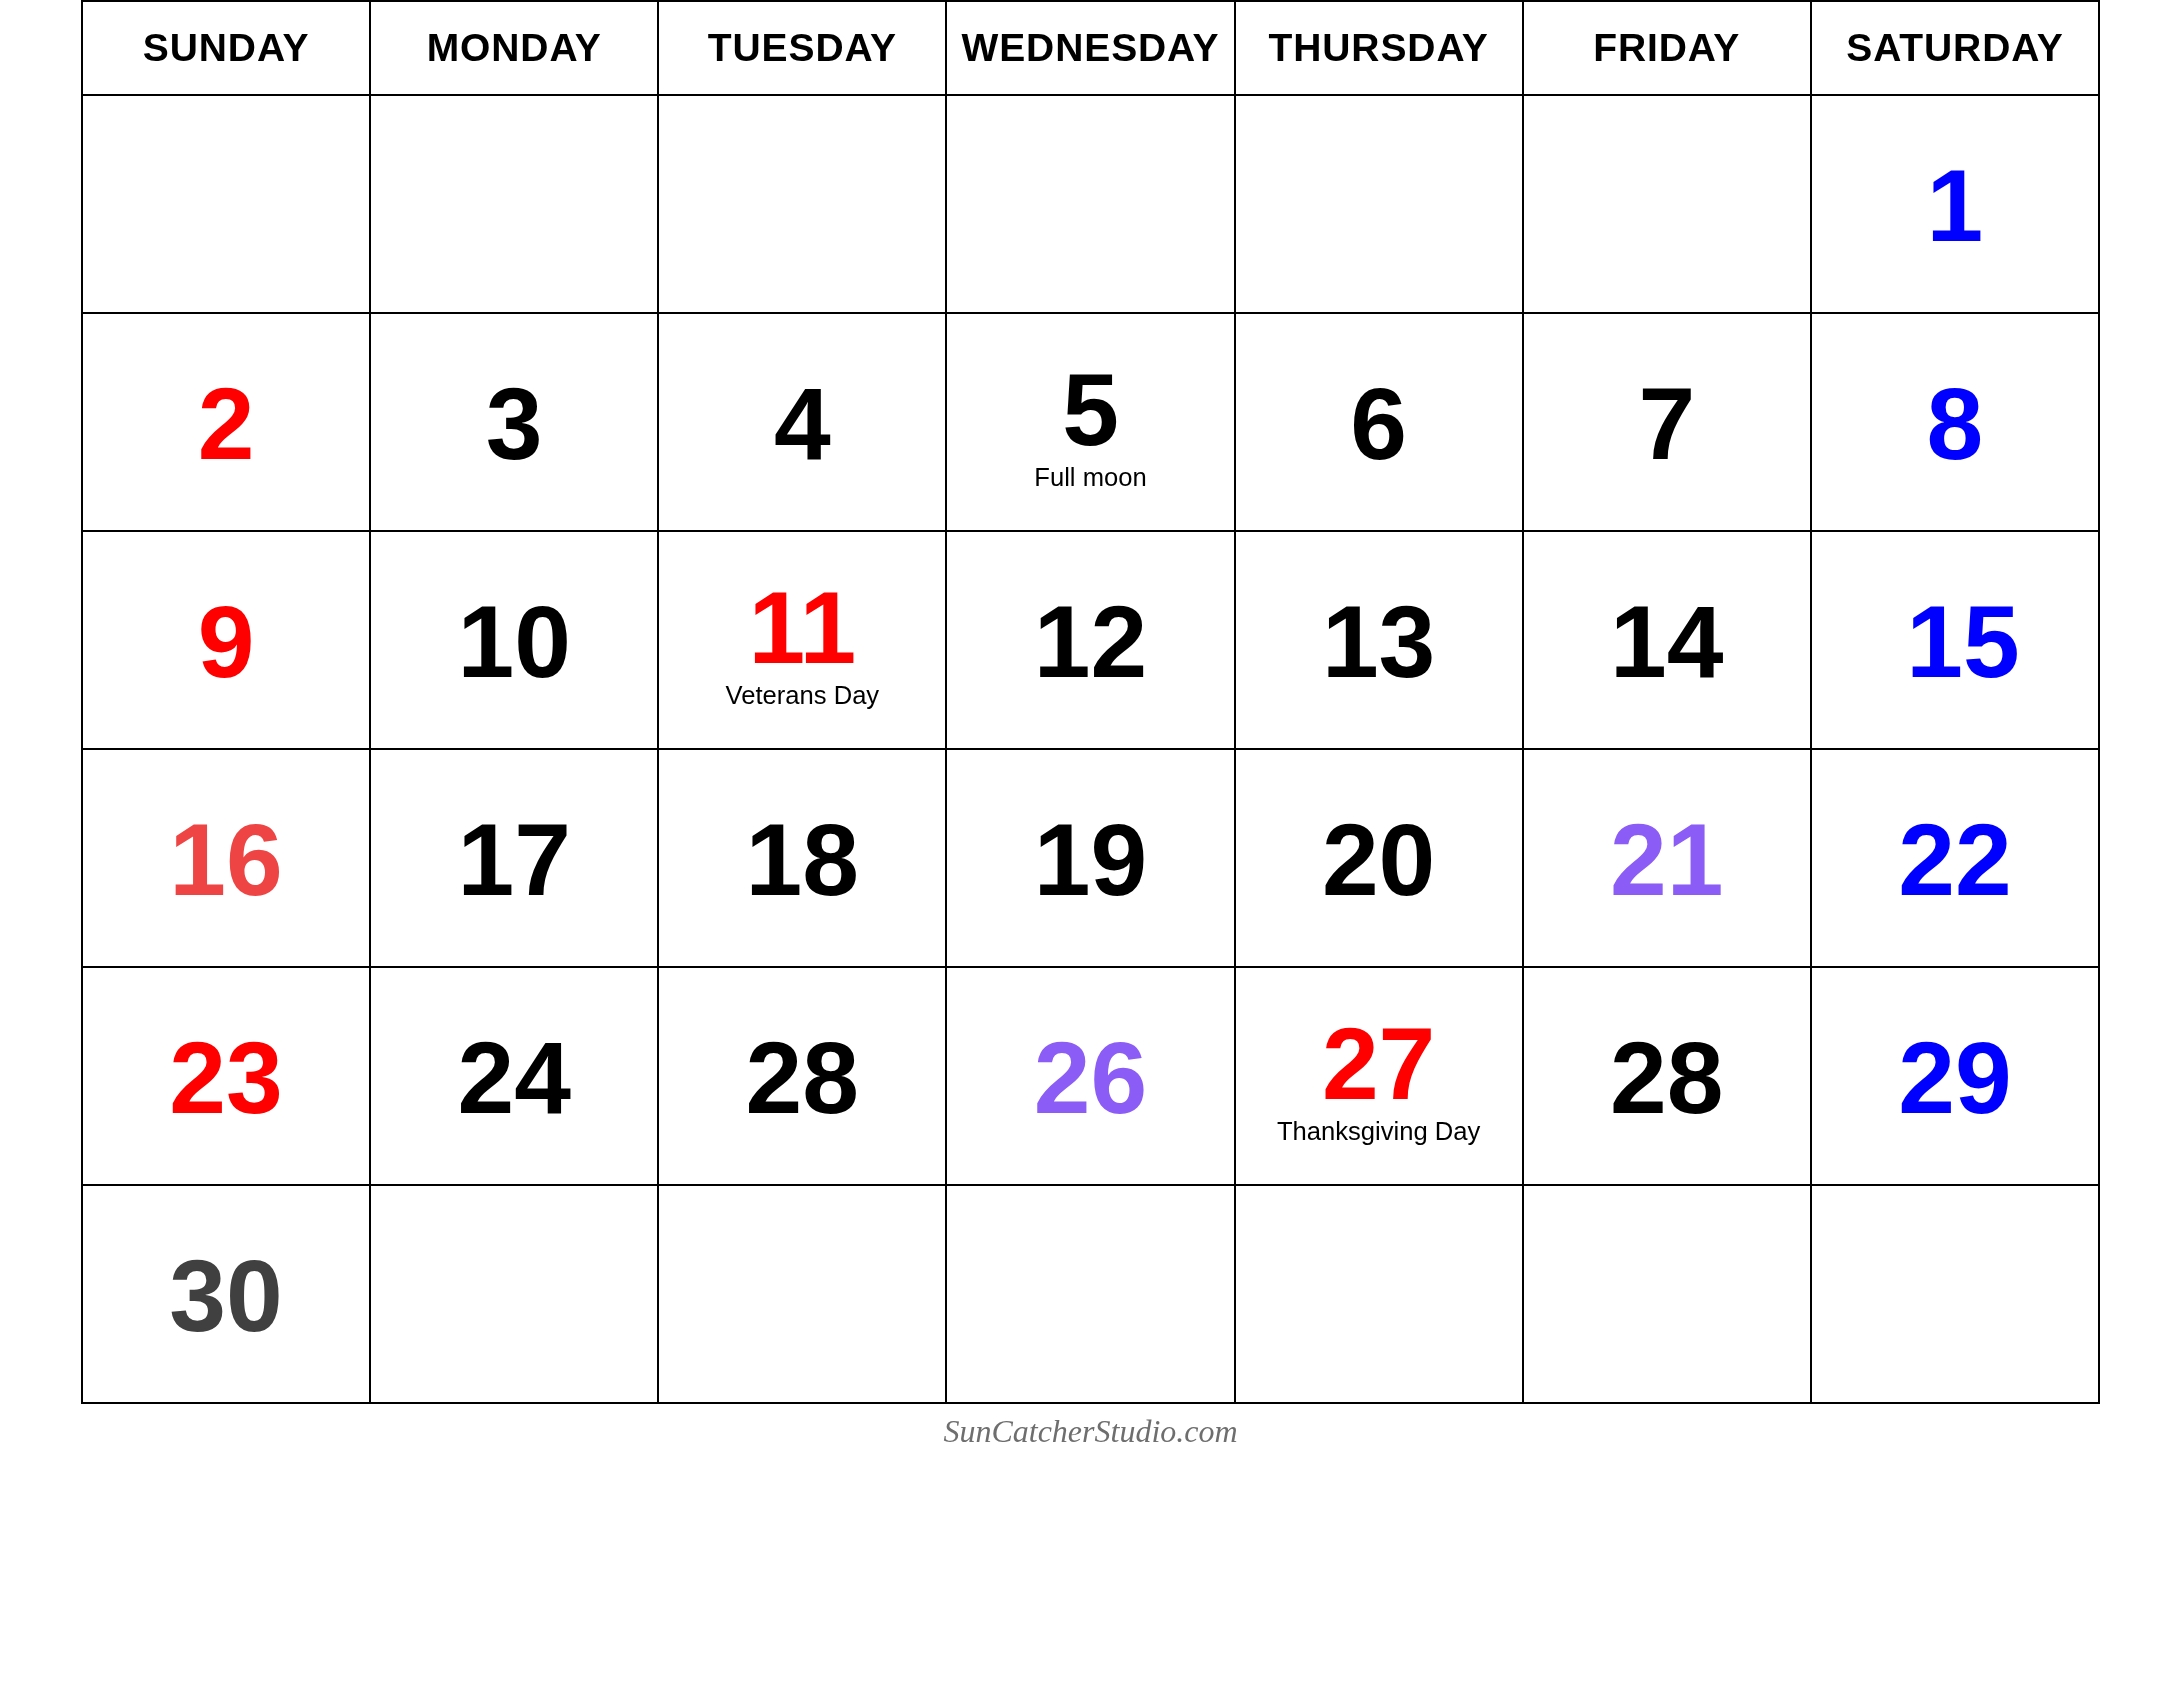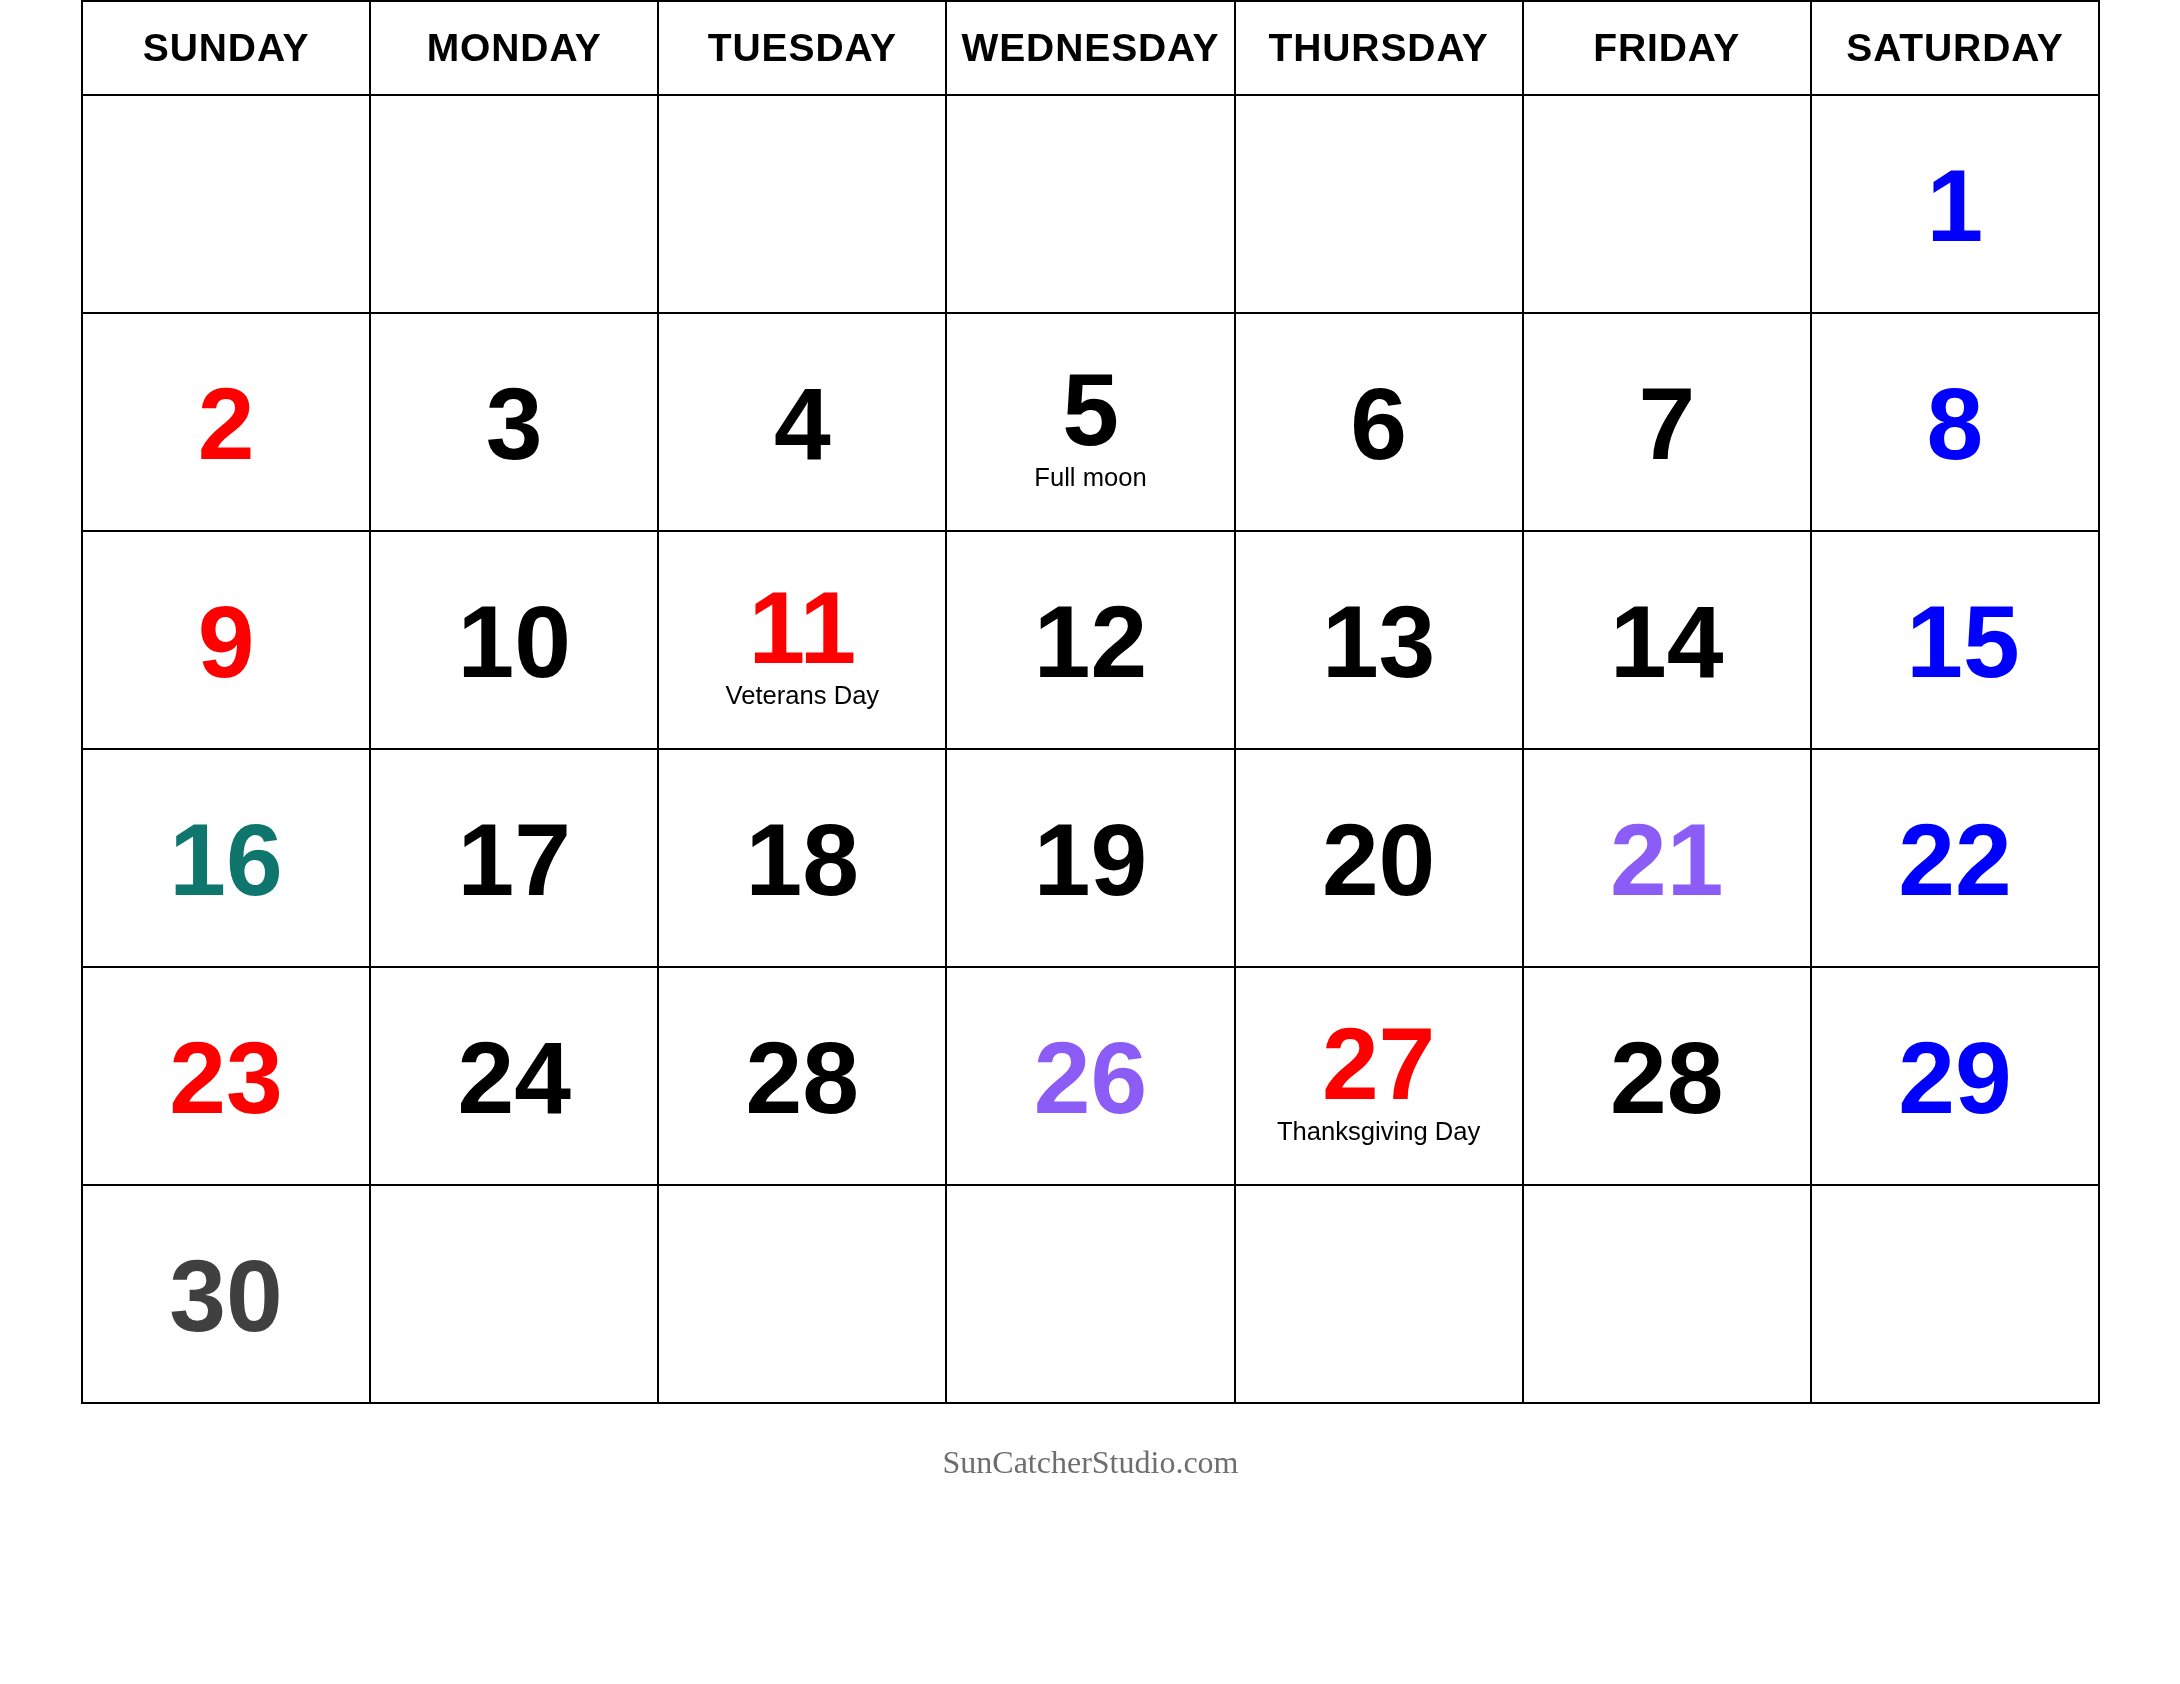--- a/index.html
+++ b/index.html
@@ -76,25 +76,26 @@
     font-size: 25.6px;
     font-weight: normal;
     line-height: 1.1;
     margin-top: 1.7px;
     color: #000000;
     text-align: center;
     white-space: nowrap;
   }
   .empty .daycell { visibility: hidden; }
   .footer {
-    margin-top: 40px;
+    margin-top: 9px;
     font-family: "Liberation Serif", serif;
     font-size: 32px;
     color: #6e6e6e;
     text-align: center;
+    font-style: italic;
   }
 </style>
 </head>
 <body>
 
 <div class="page">
 
 
   <table class="calendar">
     <thead>
@@ -241,21 +242,21 @@
             <div class="daycell">
               <span class="daynum" style="color: rgb(0, 0, 255); margin-left: 16px;">15</span>
               <span class="event"></span>
             </div>
           </td>
       </tr>
 
       <tr>
         <td>
             <div class="daycell">
-              <span class="daynum" style="color: #0f766e;">16</span>
+              <span class="daynum" style="color: #ef4444;">16</span>
               <span class="event"></span>
             </div>
           </td>
         <td>
             <div class="daycell">
               <span class="daynum" style="color: rgb(0, 0, 0);">17</span>
               <span class="event"></span>
             </div>
           </td>
         <td>

